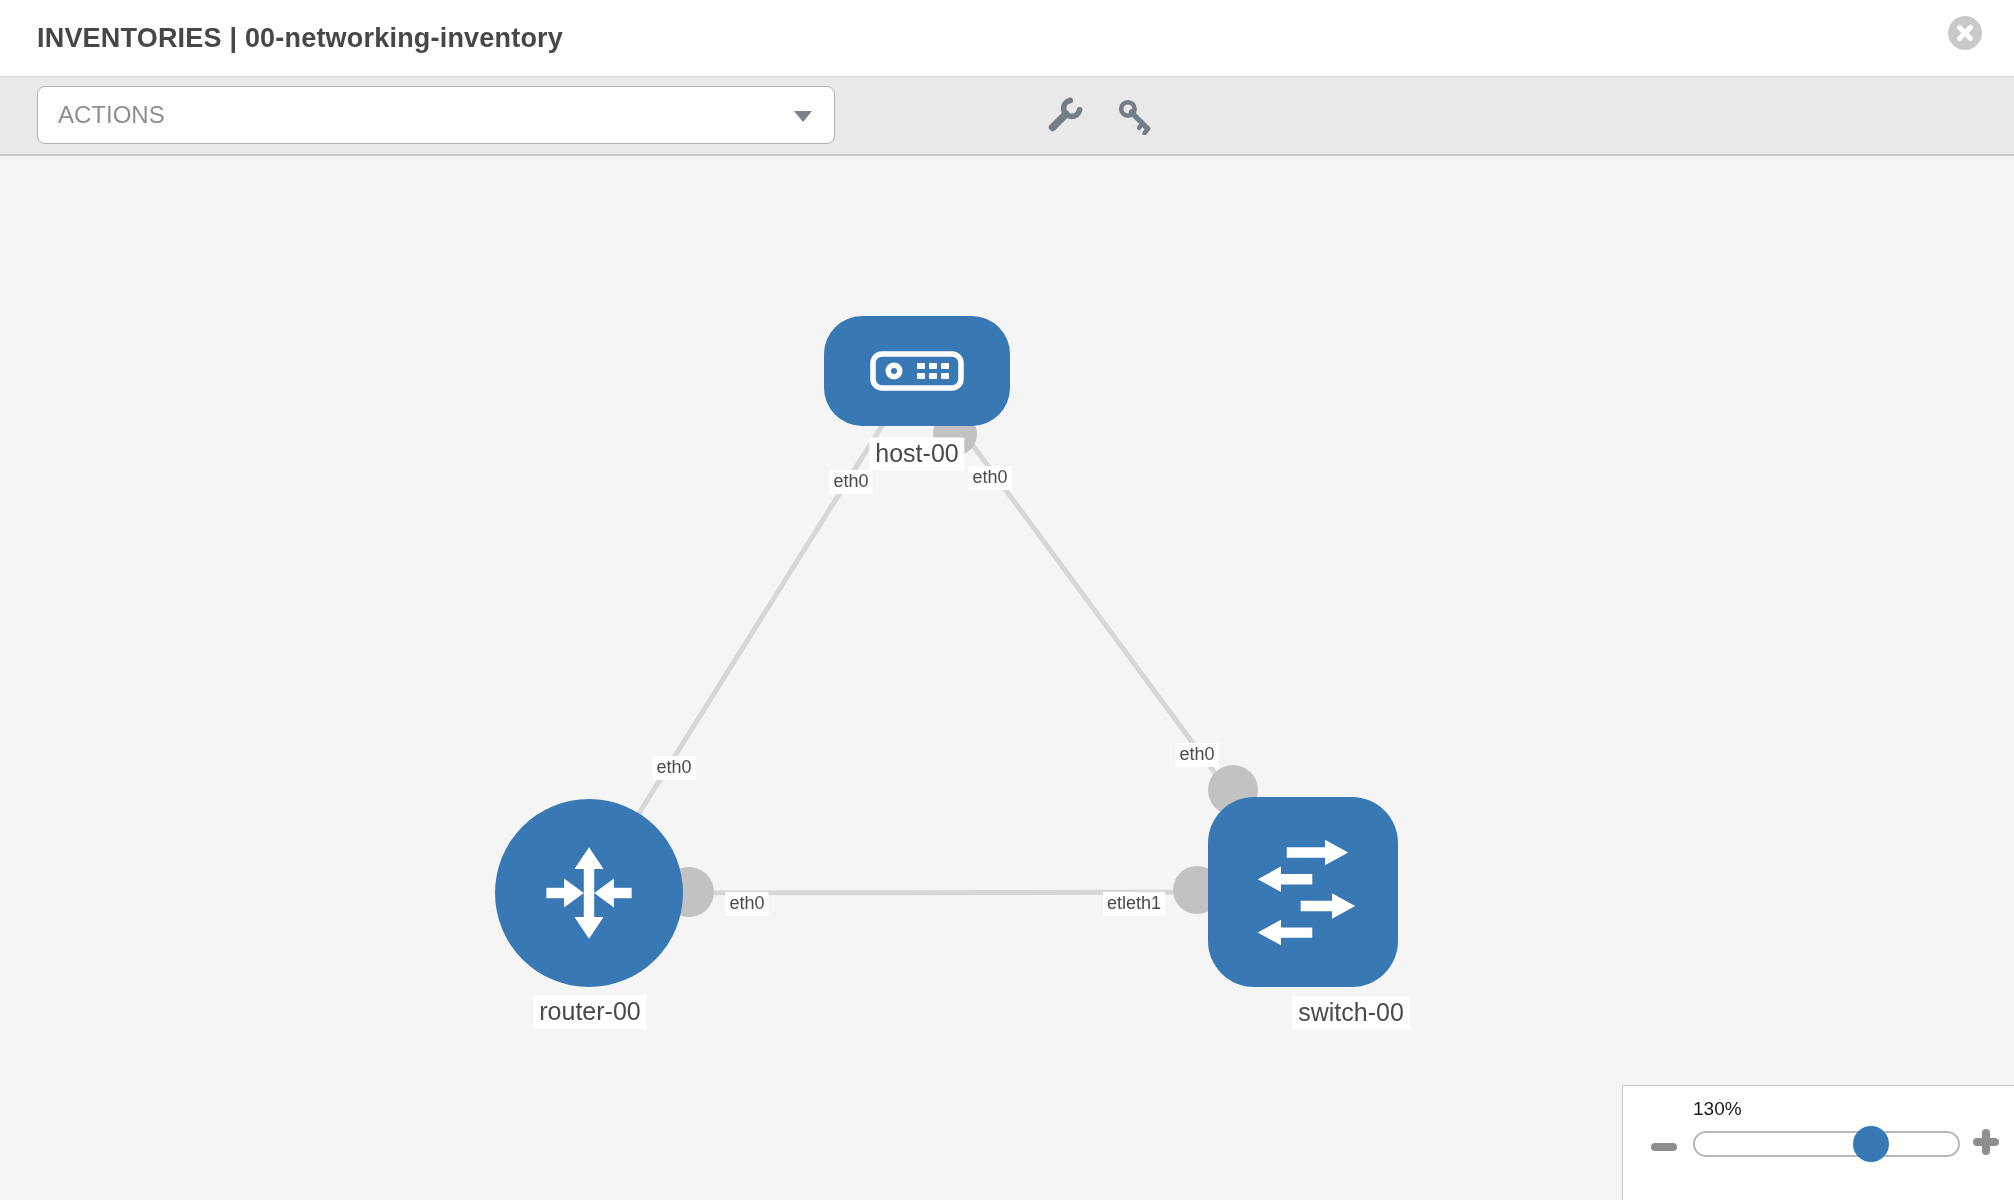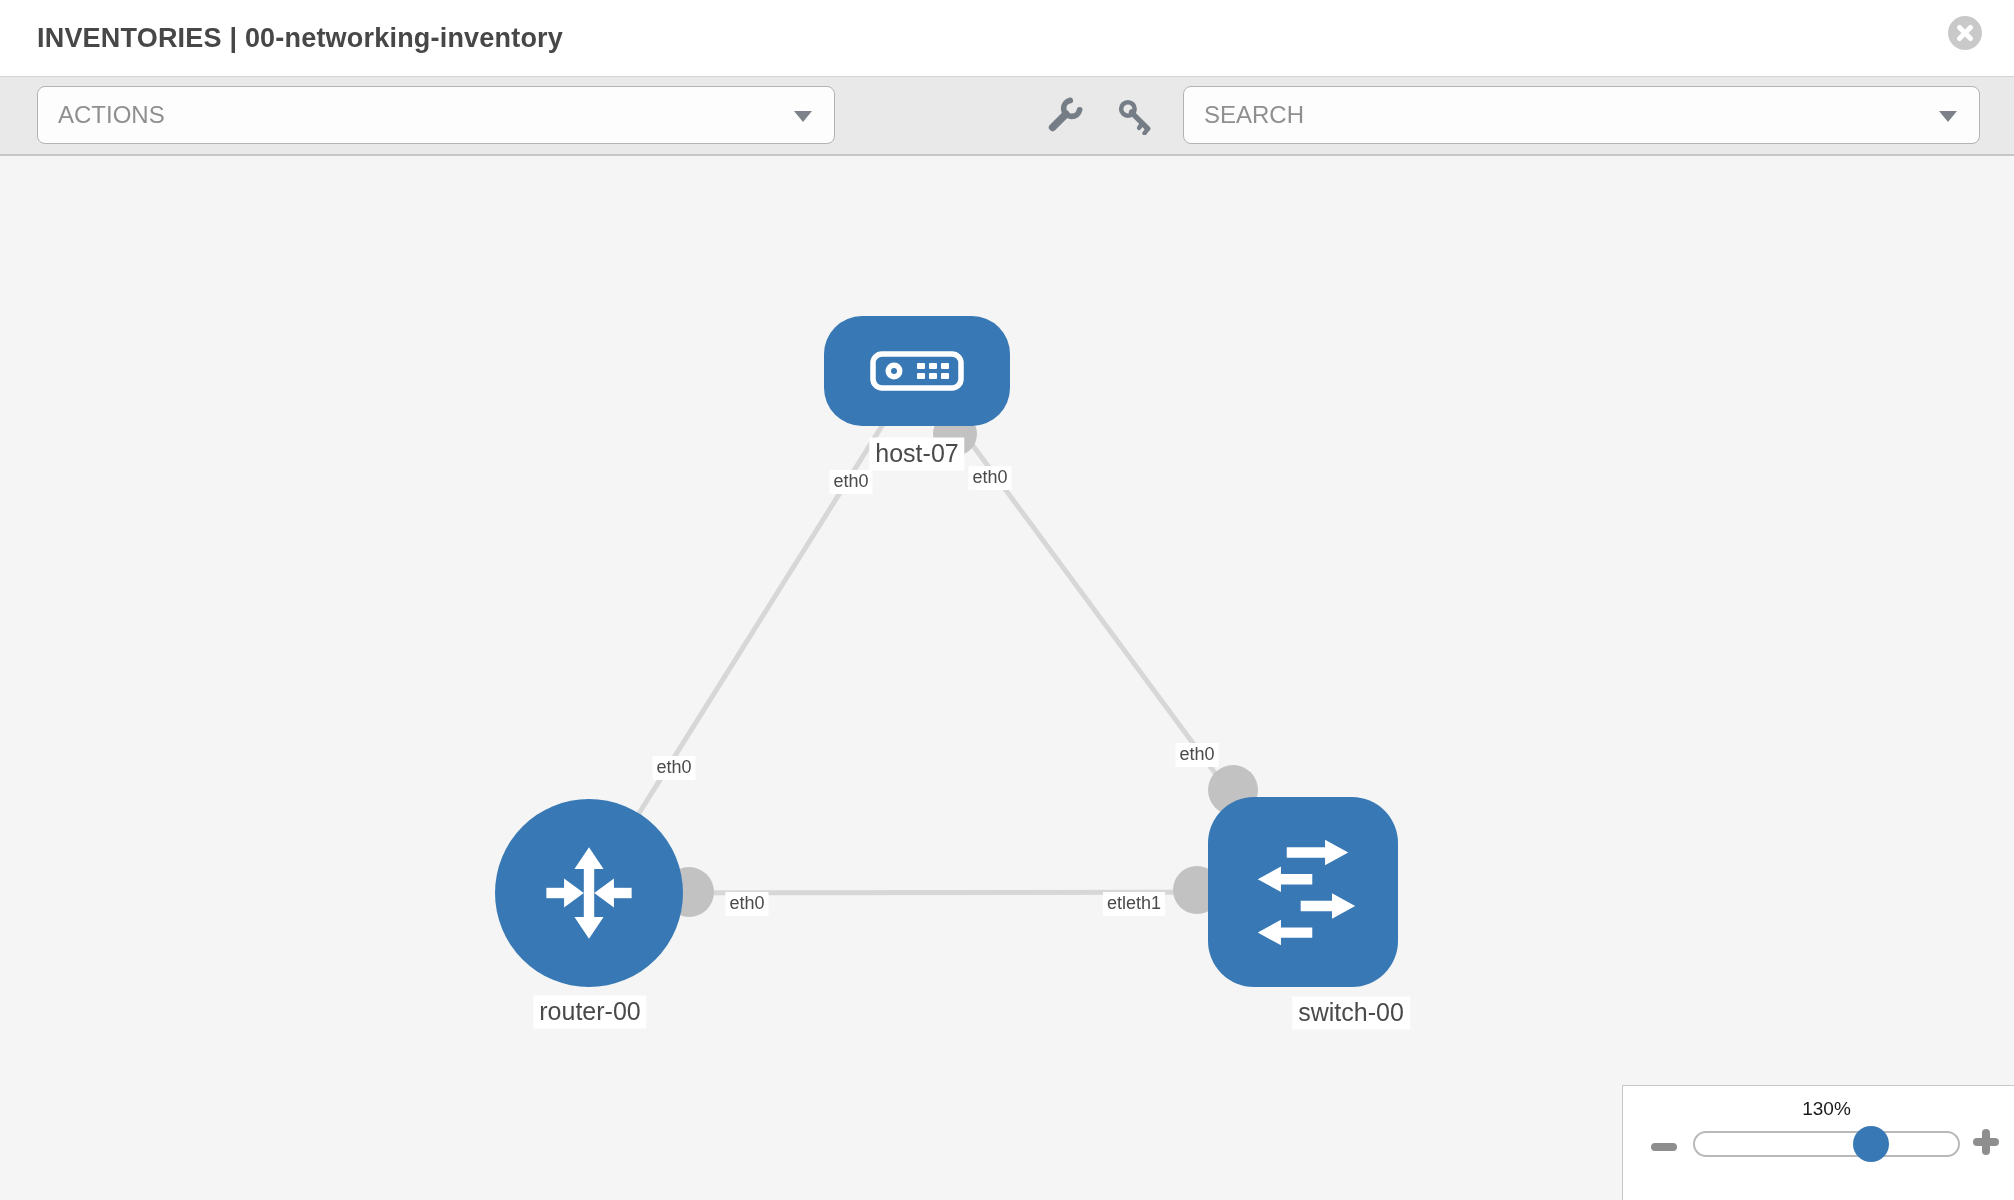--- a/index.html
+++ b/index.html
@@ -45,21 +45,21 @@
   .node-label { position:absolute; transform:translate(-50%,-50%);
     background:#fff; color:#4a4a4a; font-size:25px; padding:1px 6px 3px;
     white-space:nowrap; }
   .port-label { position:absolute; transform:translate(-50%,-50%);
     background:#fff; color:#4a4a4a; font-size:18px; padding:1px 4px 2px;
     white-space:nowrap;margin-top:16px; }
 
   
   .zoom-panel { position:absolute; left:1622px; top:929px; width:394px; height:120px;
     background:#fff; border:1px solid #c9c9c9; }
-  .zoom-level { position:absolute; left:70px; top:12px; width:267px; text-align:center;
+  .zoom-level { position:absolute; left:70px; top:12px; width:267px; 
     font-size:19px; color:#1b1b1b; }
   .zoom-minus, .zoom-plus { position:absolute; cursor:pointer; }
   .zoom-minus { left:28px;  top:51px; }
   .zoom-plus  { left:350px; top:43px; }
   .zoom-track { position:absolute; left:70px; top:45px; width:267px; height:26px;
     background:#fff; border:2px solid #b9b9b9; border-radius:14px; cursor:pointer; }
   .zoom-thumb { position:absolute; left:158px; top:-7px; width:36px; height:36px;
     border-radius:50%; background:#3879b5; cursor:grab; }
 </style>
 </head>
@@ -93,24 +93,20 @@
     <div class="tool-icon key">
       <svg width="36" height="36" viewBox="0 0 40 40">
         <circle cx="11" cy="11" r="7.5" fill="none" stroke="#757d87" stroke-width="5"></circle>
         <circle cx="16" cy="15" r="4" fill="#757d87"></circle>
         <line x1="16" y1="16" x2="33" y2="33" stroke="#757d87" stroke-width="6" stroke-linecap="round"></line>
         <line x1="27" y1="27" x2="23.5" y2="32" stroke="#757d87" stroke-width="5" stroke-linecap="round"></line>
         <line x1="33" y1="33" x2="29.5" y2="38" stroke="#757d87" stroke-width="5" stroke-linecap="round"></line>
       </svg>
     </div>
 
-    <div class="select search">
-      <span class="sel-text">SEARCH</span>
-      <span class="caret"></span>
-    </div>
   </div>
 
   <div class="canvas">
 
     <svg class="links-layer" width="2014" height="1044" viewBox="0 0 2014 1044">
       <line x1="917" y1="214" x2="589" y2="737" stroke="#d7d7d7" stroke-width="5"></line>
       <line x1="917" y1="214" x2="1303" y2="736" stroke="#d7d7d7" stroke-width="5"></line>
       <line x1="589" y1="737" x2="1303" y2="736" stroke="#d7d7d7" stroke-width="5"></line>
       <circle cx="955" cy="278" r="22" fill="#c2c2c2"></circle>
       <circle cx="689" cy="736" r="25" fill="#c2c2c2"></circle>
@@ -150,21 +146,21 @@
         <polygon points="89,16 69,5 69,27" fill="#fff"></polygon>
         <line x1="28" y1="39" x2="58" y2="39" stroke="#fff" stroke-width="9"></line>
         <polygon points="11,39 31,28 31,50" fill="#fff"></polygon>
         <line x1="48" y1="62" x2="80" y2="62" stroke="#fff" stroke-width="9"></line>
         <polygon points="95,62 75,51 75,73" fill="#fff"></polygon>
         <line x1="28" y1="85" x2="58" y2="85" stroke="#fff" stroke-width="9"></line>
         <polygon points="11,85 31,74 31,96" fill="#fff"></polygon>
       </svg>
     </div>
 
-    <div class="node-label" style="left:917px;  top:298px;">host-07</div>
+    <div class="node-label" style="left:917px;  top:298px;">host-00</div>
     <div class="node-label" style="left:590px;  top:856px;">router-00</div>
     <div class="node-label" style="left:1303px; top:857px;margin-left:48px;">switch-00</div>
 
     <div class="port-label" style="left:851px;  top:310px;">eth0</div>
     <div class="port-label" style="left:990px;  top:306px;">eth0</div>
     <div class="port-label" style="left:674px;  top:596px;">eth0</div>
     <div class="port-label" style="left:1197px; top:583px;">eth0</div>
     <div class="port-label" style="left:747px;  top:732px;">eth0</div>
     <div class="port-label" style="left:1134px; top:732px;">etleth1</div>
 

